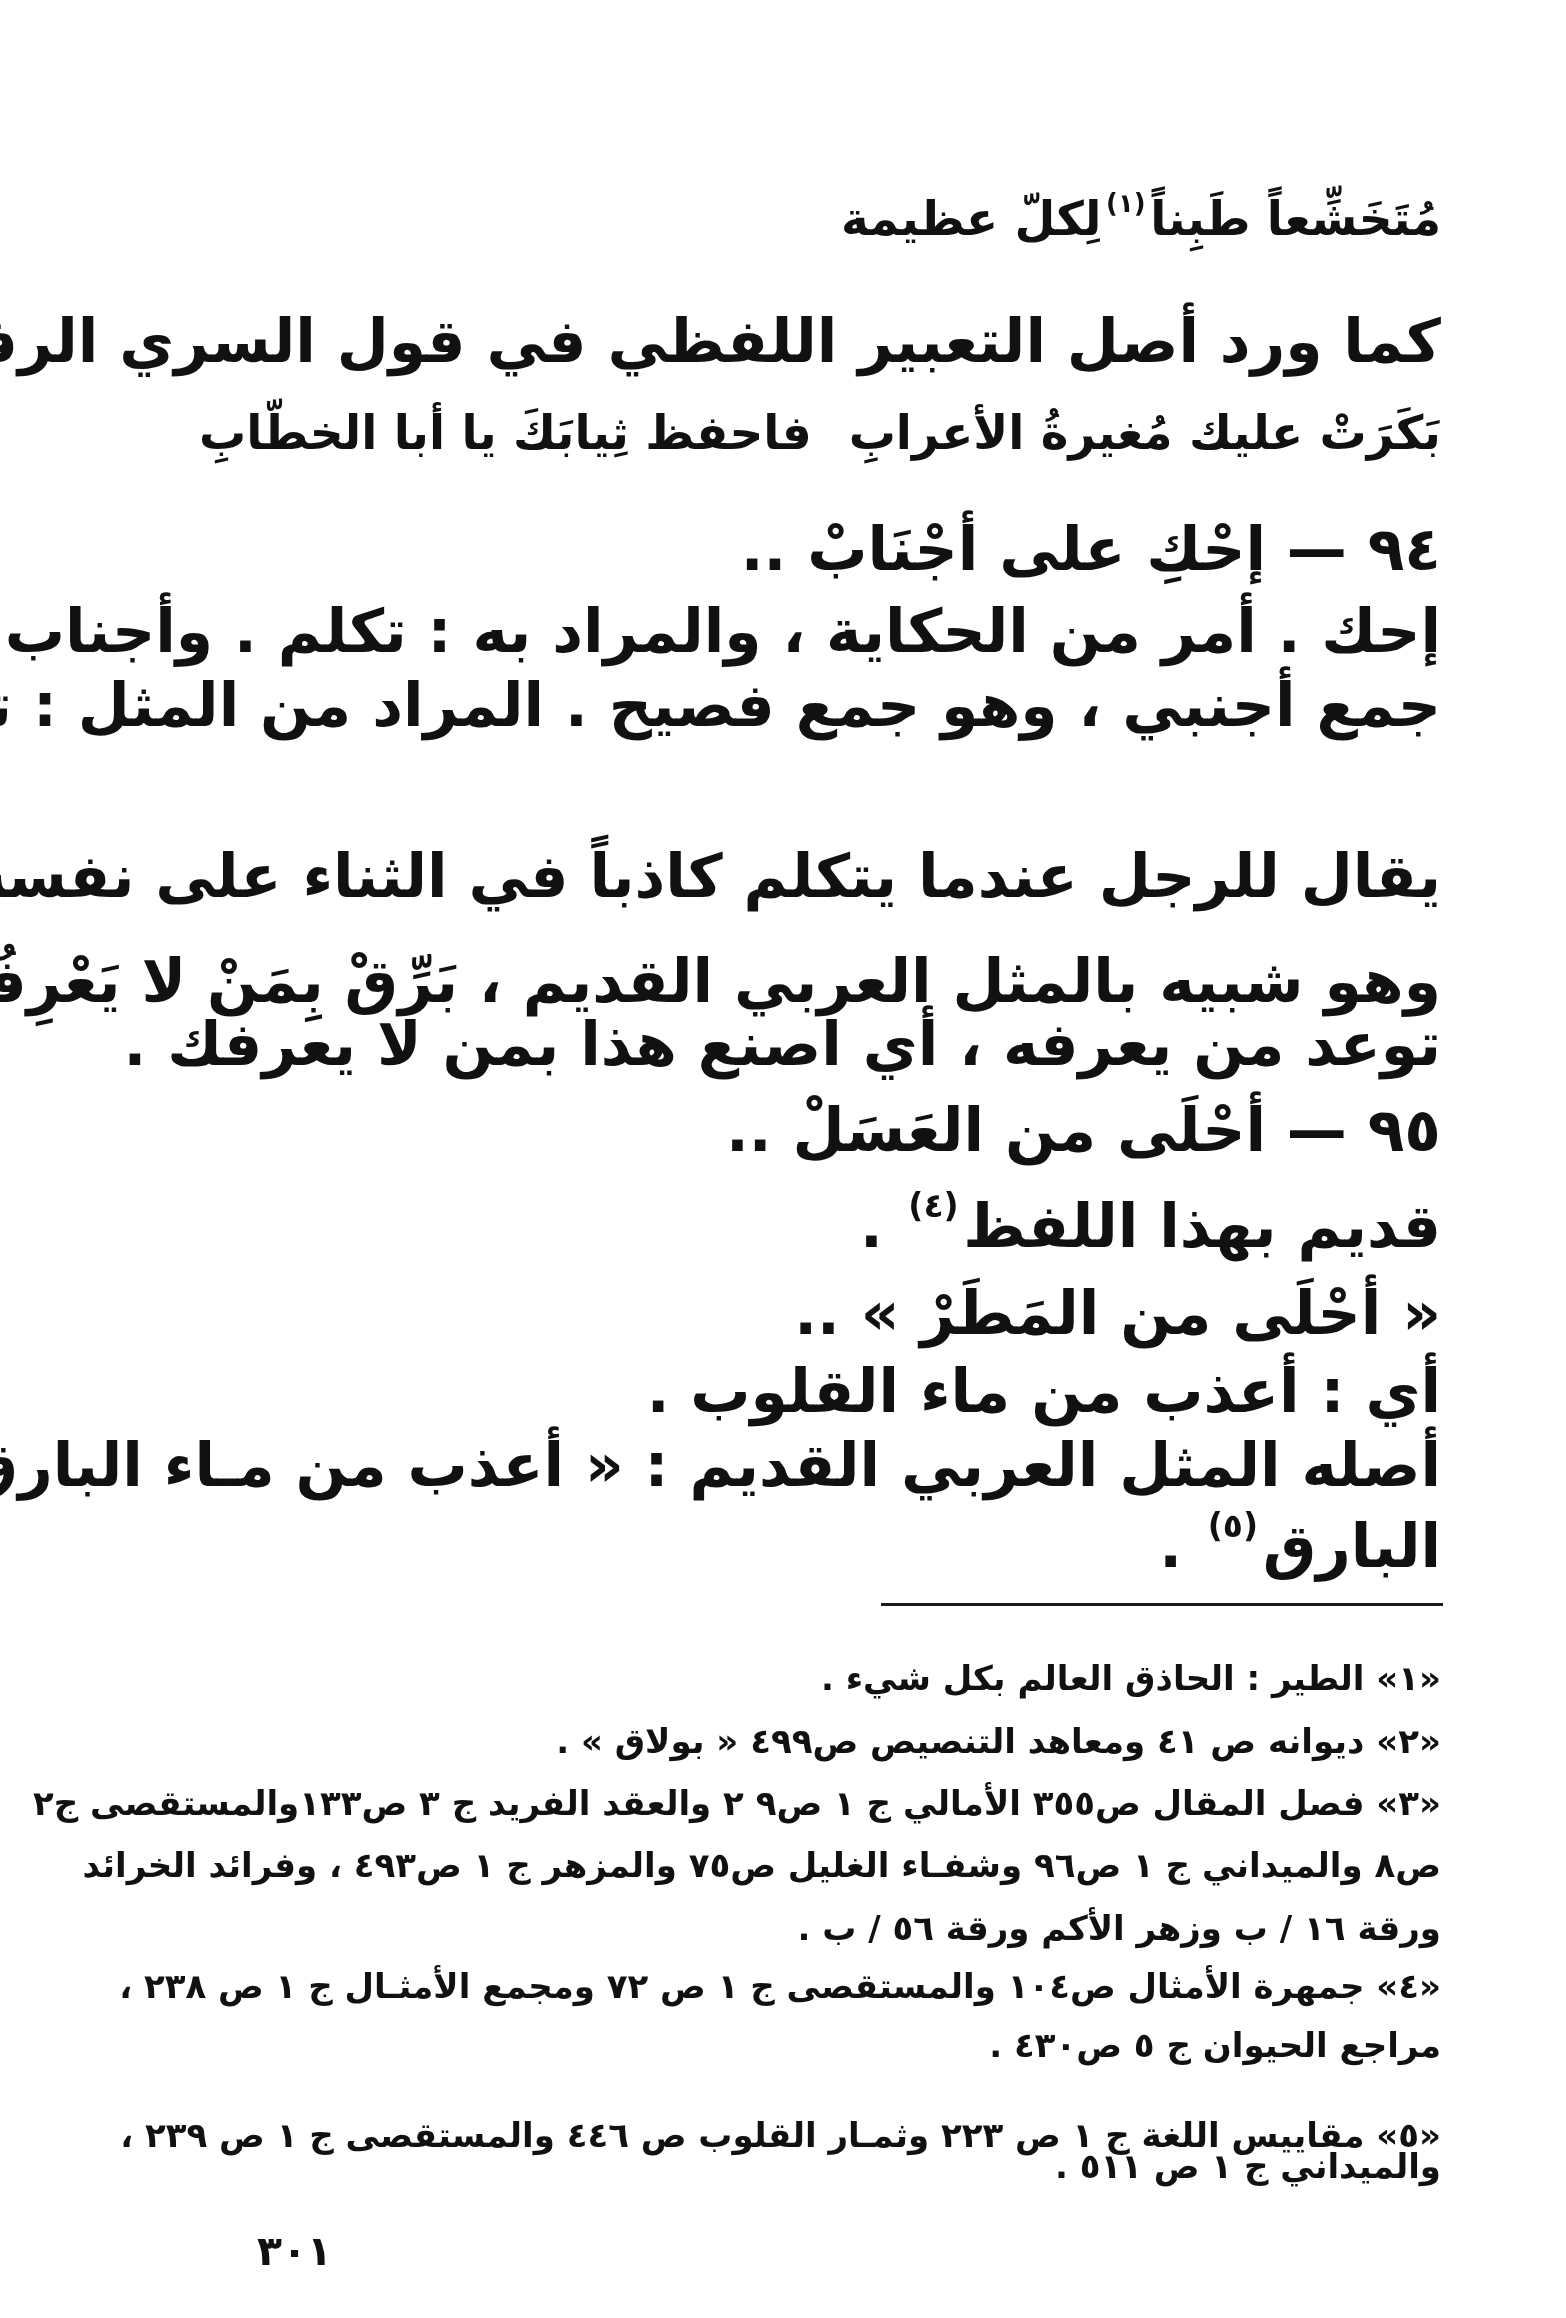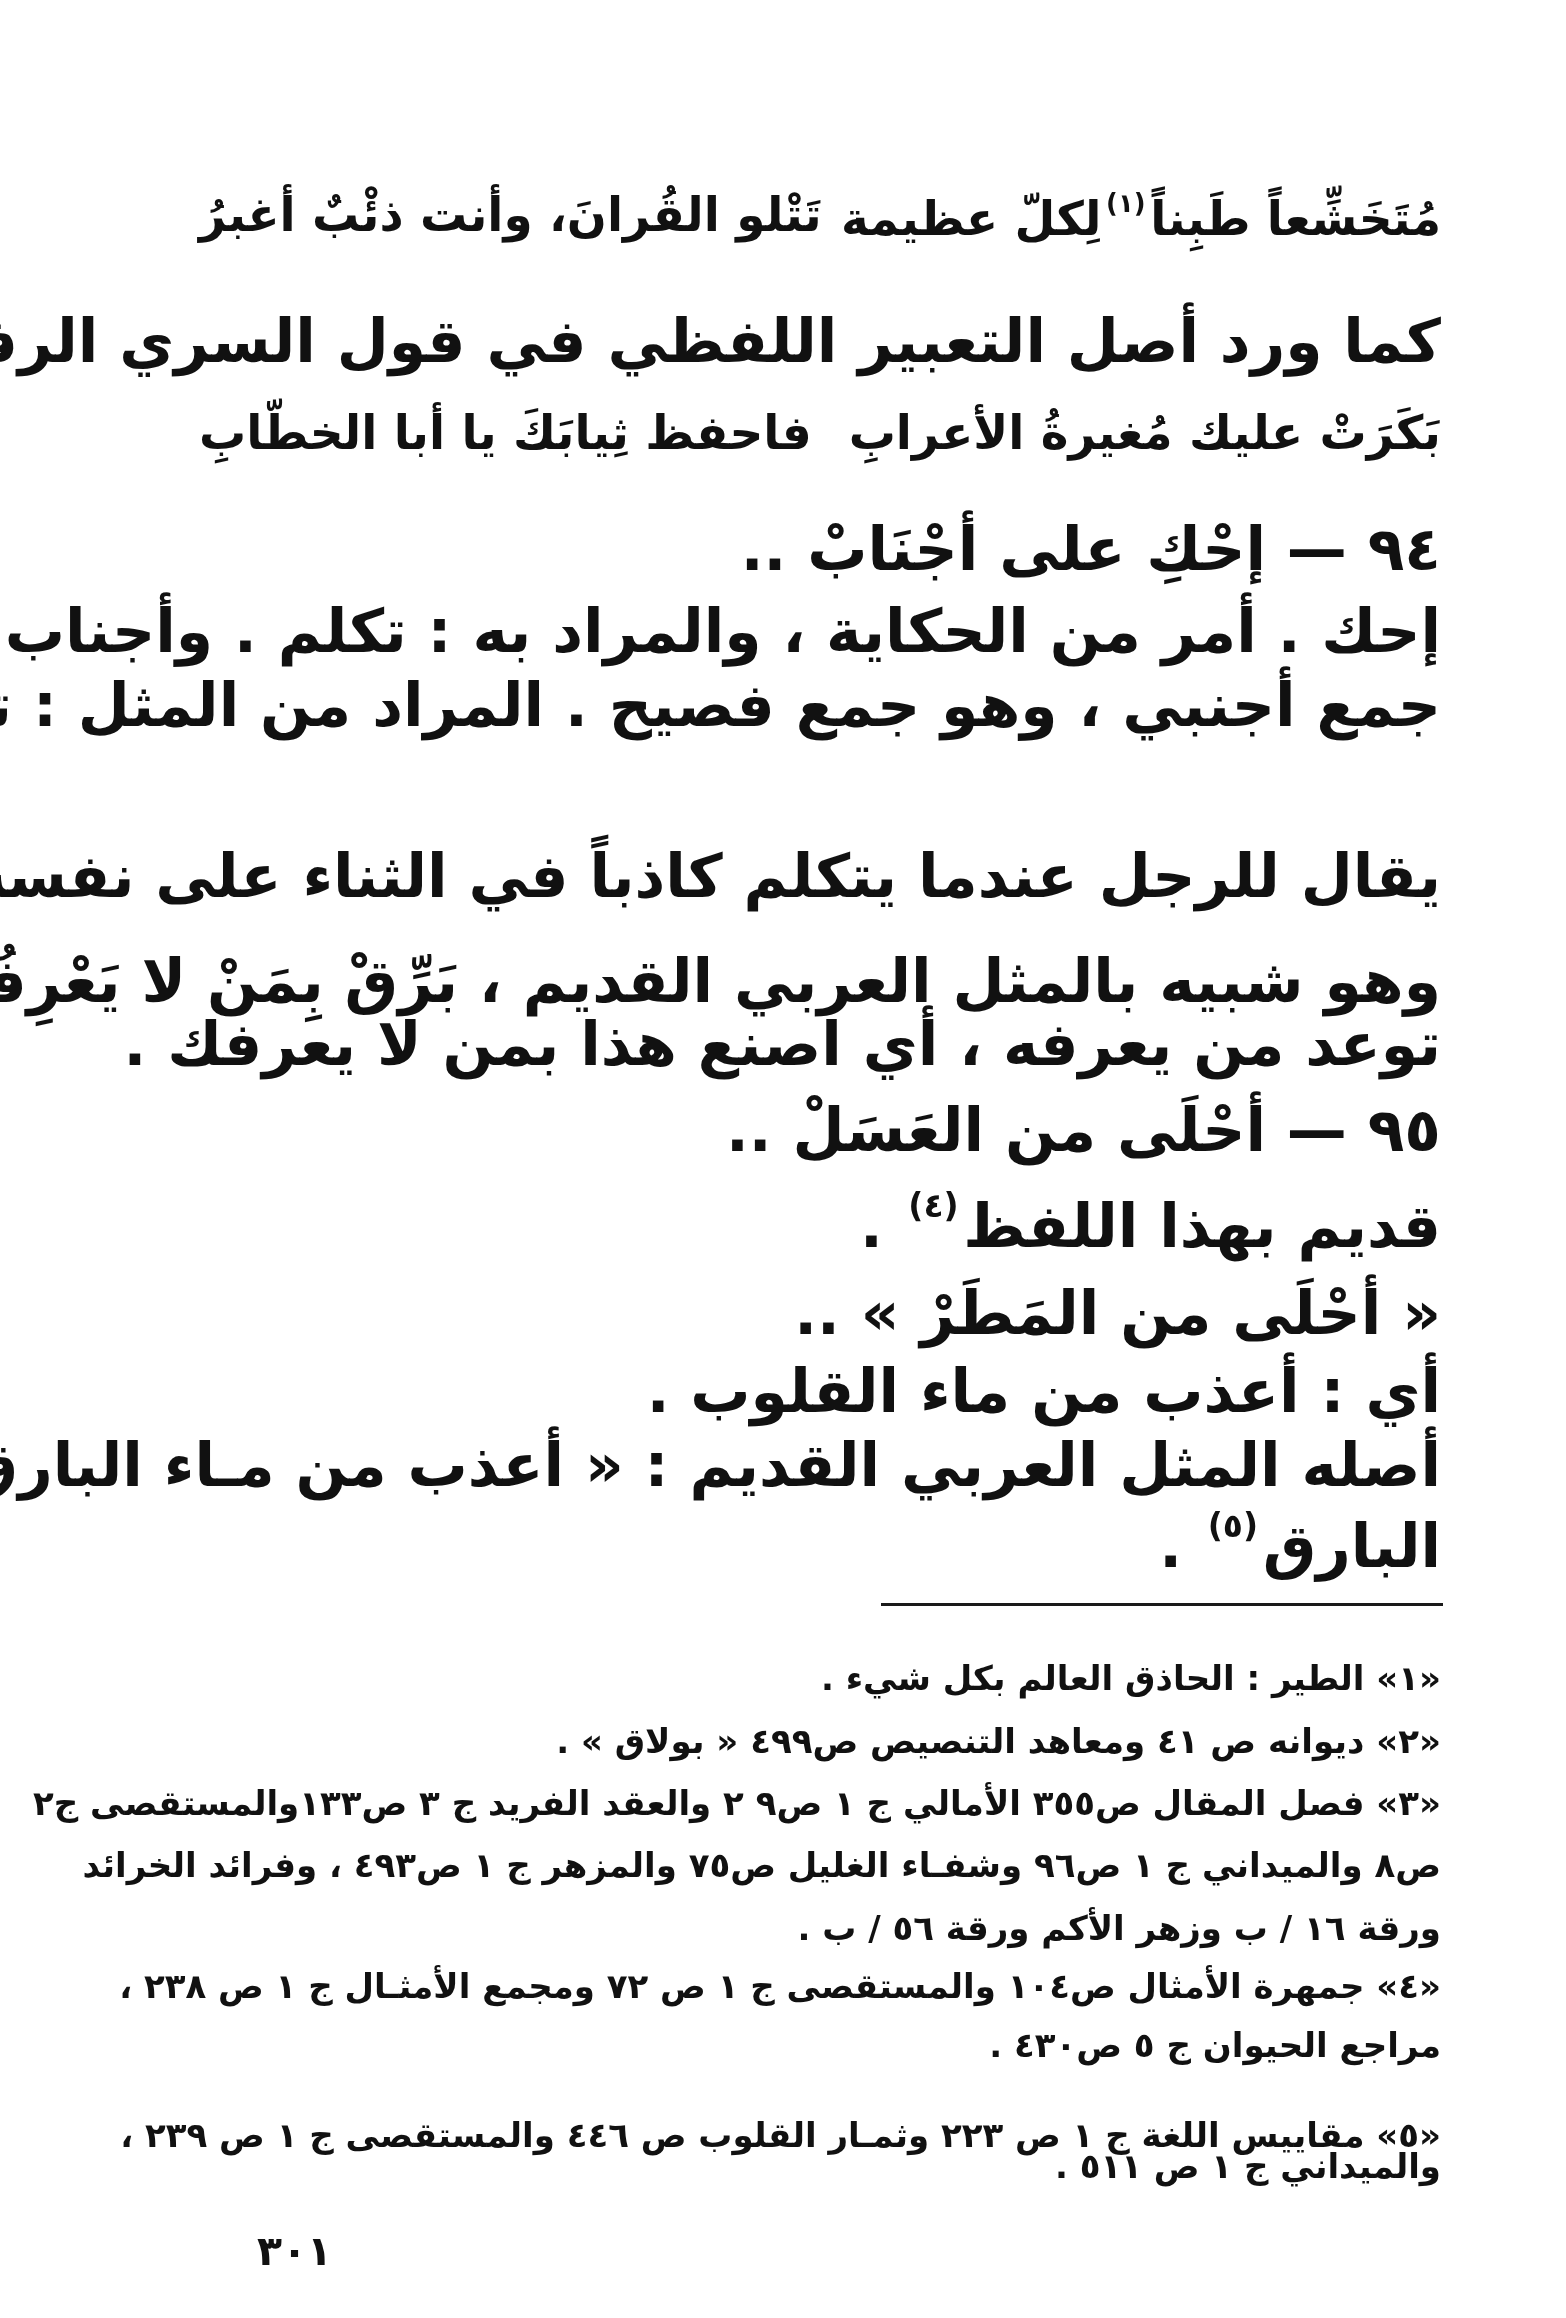--- a/index.html
+++ b/index.html
@@ -53,21 +53,20 @@
   </style>
 </head>
 <body>
 
 <div class="page">
 
   <div class="line verse verse-wide" style="top:191px;">
     <span>
       <span>مُتَخَشِّعاً طَبِناً</span><sup class="fnref">(١)</sup><span>لِكلّ عظيمة</span>
     </span>
-    <span>تَتْلو القُرانَ، وأنت ذئْبٌ أغبرُ</span>
   </div>
 
   <div class="line body-line" style="top:304px;">
     <span>كما ورد أصل التعبير اللفظي في قول السري الرفاء</span><sup class="fnref">(٢)</sup> <span>:</span>
   </div>
 
   <div class="line verse verse-wide" style="top:409px;">
     <span>بَكَرَتْ عليك مُغيرةُ الأعرابِ</span>
     <span>فاحفظ ثِيابَكَ يا أبا الخطّابِ</span>
   </div>

